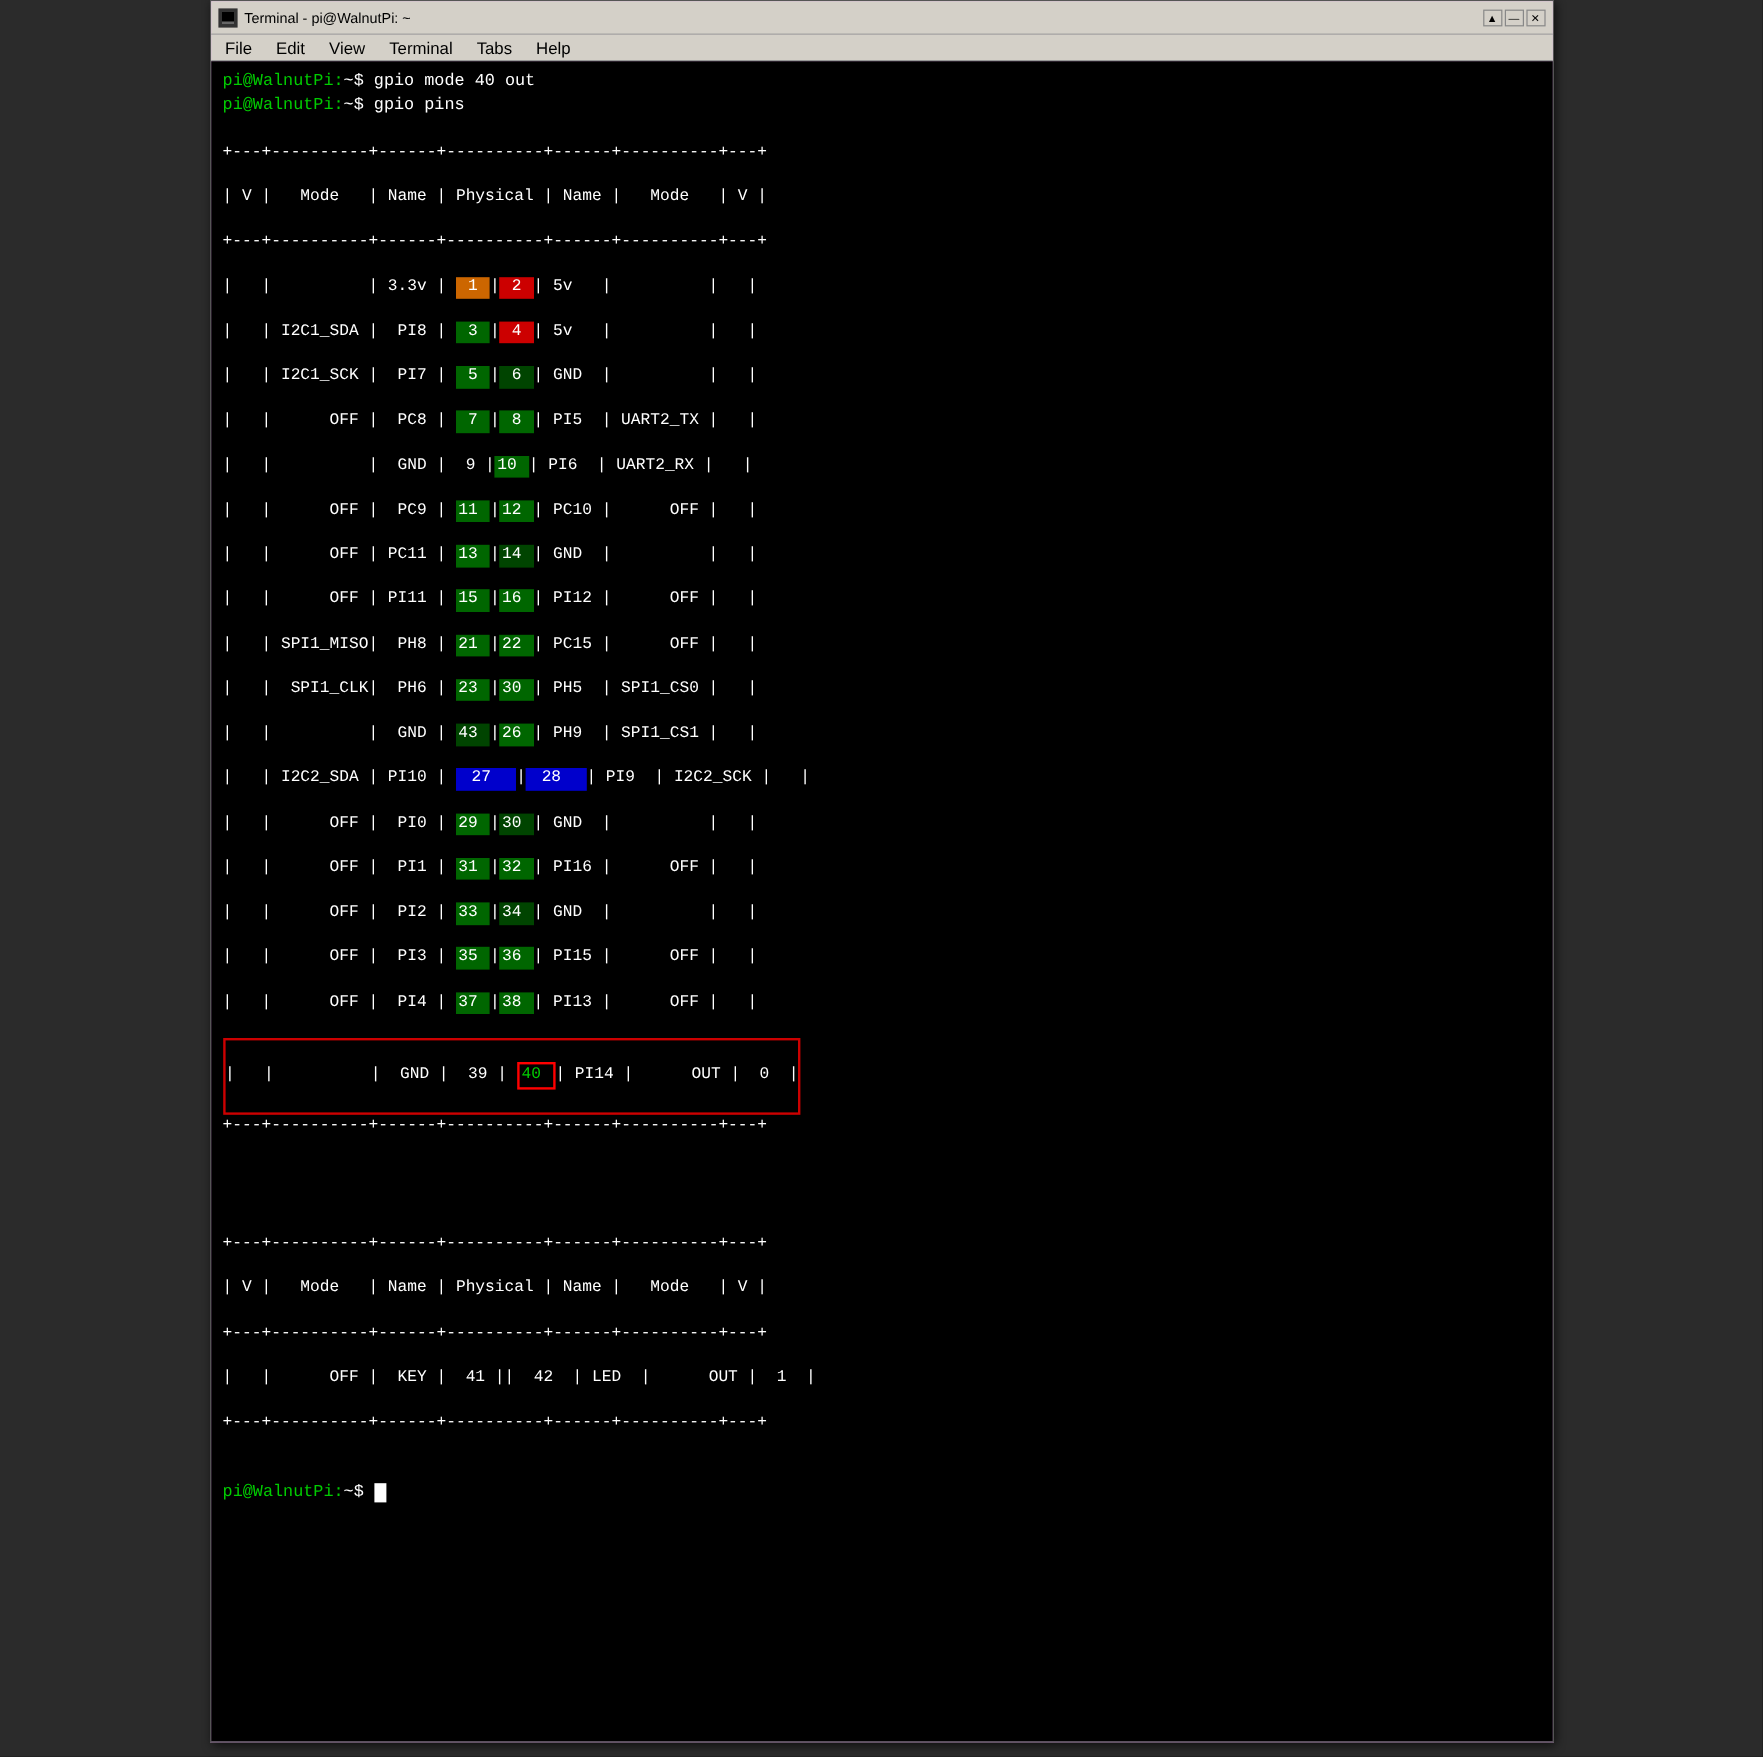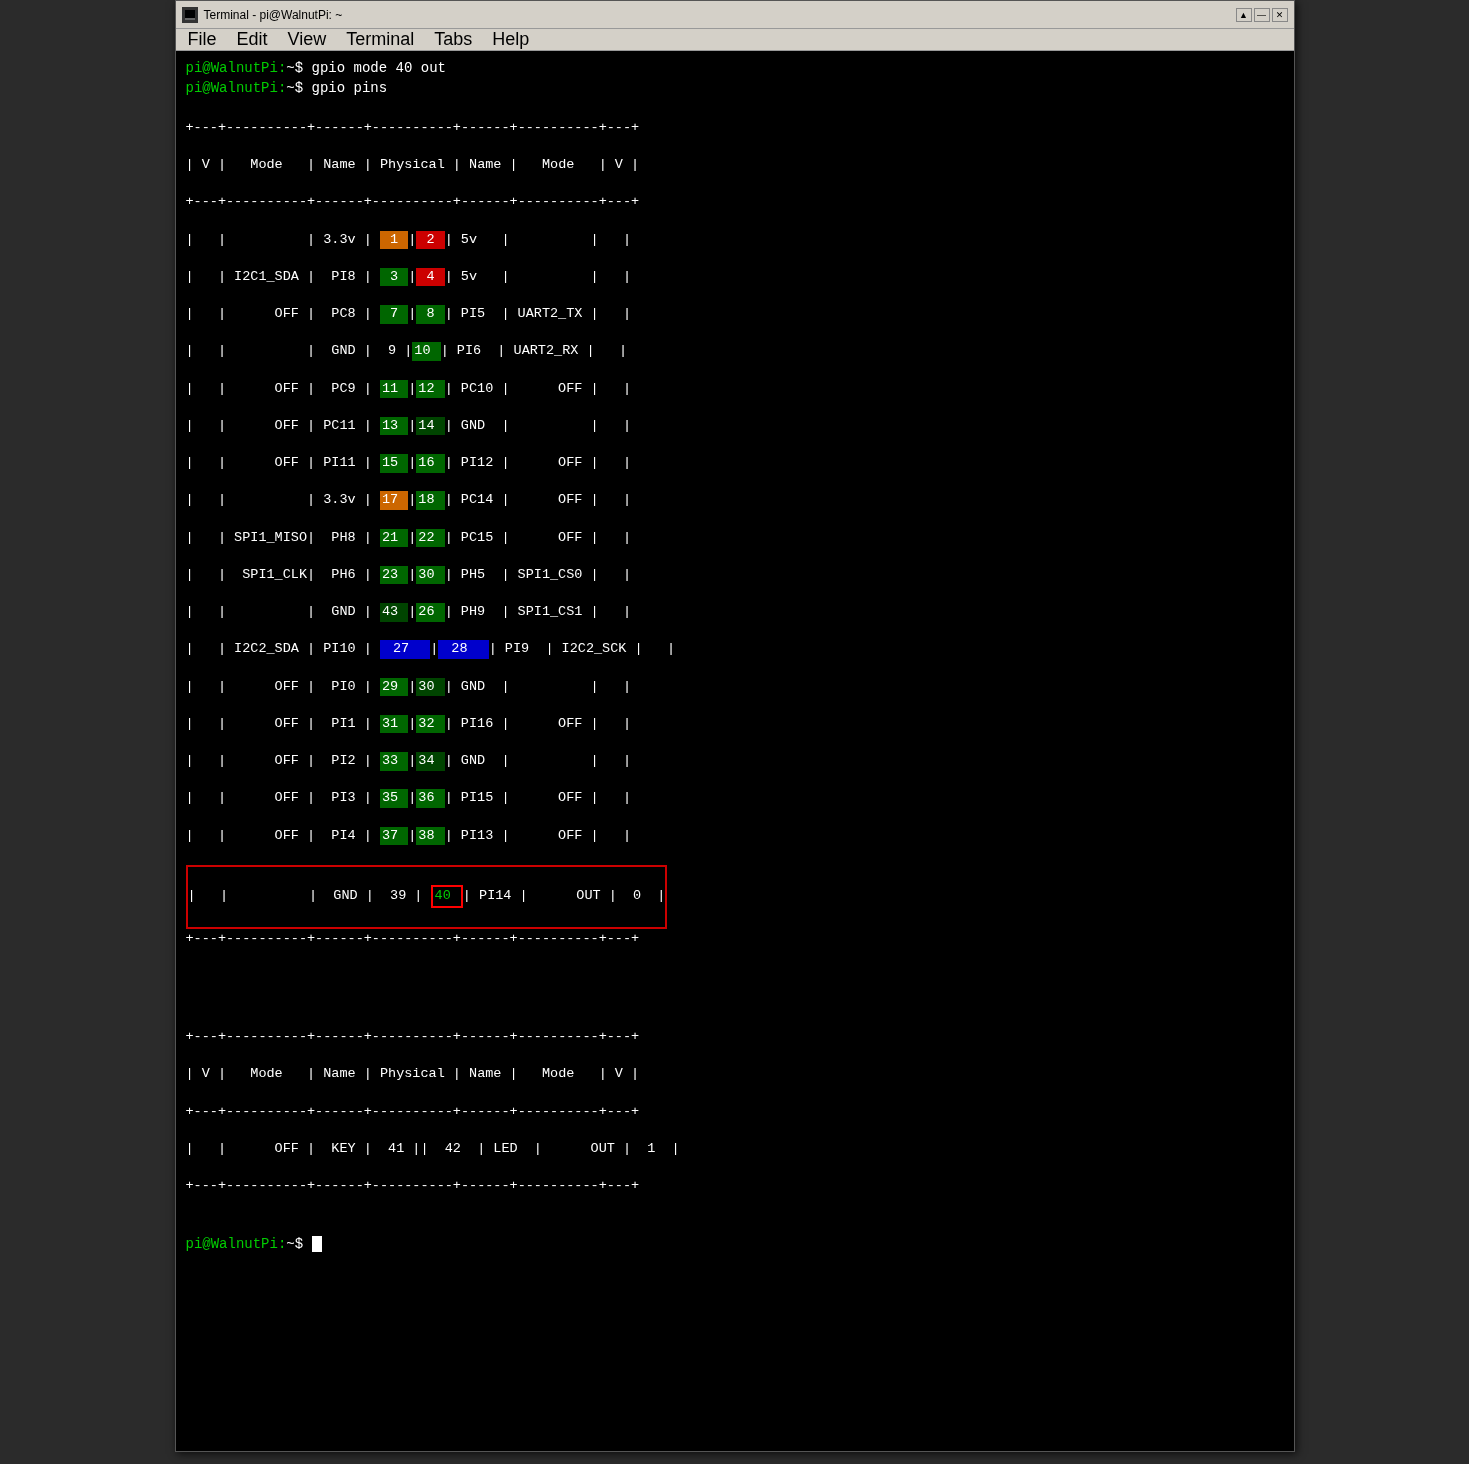--- a/index.html
+++ b/index.html
@@ -68,21 +68,21 @@
       height: 22px;
       display: flex;
       align-items: center;
       padding: 0 4px;
       gap: 4px;
       border-bottom: 1px solid #999;
     }
 
     .menu-item {
       font-family: Arial, sans-serif;
-      font-size: 18px;
+      font-size: 14px;
       color: #000;
       padding: 2px 8px;
       cursor: pointer;
     }
 
     .terminal-body {
       background: #000;
       color: #fff;
       font-family: 'Courier New', Courier, monospace;
       font-size: 14px;
@@ -172,26 +172,26 @@
     <div>
       <span class="prompt-green">pi@WalnutPi:</span><span class="prompt-white">~$ gpio pins</span>
     </div>
 
     <div class="table-section">
 <pre>+---+----------+------+----------+------+----------+---+</pre>
 <pre>| V |   Mode   | Name | Physical | Name |   Mode   | V |</pre>
 <pre>+---+----------+------+----------+------+----------+---+</pre>
 <pre>|   |          | 3.3v | <span class="pin-orange"> 1 </span>|<span class="pin-red"> 2 </span>| 5v   |          |   |</pre>
 <pre>|   | I2C1_SDA |  PI8 | <span class="pin-green"> 3 </span>|<span class="pin-red"> 4 </span>| 5v   |          |   |</pre>
+<pre>|   | I2C1_SCK |  PI7 | <span class="pin-green"> 5 </span>|<span class="pin-dark-green"> 6 </span>| GND  |          |   |</pre>
 <pre>|   |      OFF |  PC8 | <span class="pin-green"> 7 </span>|<span class="pin-green"> 8 </span>| PI5  | UART2_TX |   |</pre>
 <pre>|   |          |  GND |  9 |<span class="pin-green">10 </span>| PI6  | UART2_RX |   |</pre>
 <pre>|   |      OFF |  PC9 | <span class="pin-green">11 </span>|<span class="pin-green">12 </span>| PC10 |      OFF |   |</pre>
 <pre>|   |      OFF | PC11 | <span class="pin-green">13 </span>|<span class="pin-dark-green">14 </span>| GND  |          |   |</pre>
 <pre>|   |      OFF | PI11 | <span class="pin-green">15 </span>|<span class="pin-green">16 </span>| PI12 |      OFF |   |</pre>
-<pre>|   |          | 3.3v | <span class="pin-orange">17 </span>|<span class="pin-green">18 </span>| PC14 |      OFF |   |</pre>
 <pre>|   | SPI1_MISO|  PH8 | <span class="pin-green">21 </span>|<span class="pin-green">22 </span>| PC15 |      OFF |   |</pre>
 <pre>|   |  SPI1_CLK|  PH6 | <span class="pin-green">23 </span>|<span class="pin-green">30 </span>| PH5  | SPI1_CS0 |   |</pre>
 <pre>|   |          |  GND | <span class="pin-dark-green">43 </span>|<span class="pin-green">26 </span>| PH9  | SPI1_CS1 |   |</pre>
 <pre>|   | I2C2_SDA | PI10 | <span class="pin-blue">27 </span>|<span class="pin-blue">28 </span>| PI9  | I2C2_SCK |   |</pre>
 <pre>|   |      OFF |  PI0 | <span class="pin-green">29 </span>|<span class="pin-dark-green">30 </span>| GND  |          |   |</pre>
 <pre>|   |      OFF |  PI1 | <span class="pin-green">31 </span>|<span class="pin-green">32 </span>| PI16 |      OFF |   |</pre>
 <pre>|   |      OFF |  PI2 | <span class="pin-green">33 </span>|<span class="pin-dark-green">34 </span>| GND  |          |   |</pre>
 <pre>|   |      OFF |  PI3 | <span class="pin-green">35 </span>|<span class="pin-green">36 </span>| PI15 |      OFF |   |</pre>
 <pre>|   |      OFF |  PI4 | <span class="pin-green">37 </span>|<span class="pin-green">38 </span>| PI13 |      OFF |   |</pre>
 <div style="display:inline-block; border: 2px solid #cc0000; margin: 1px 0;">

